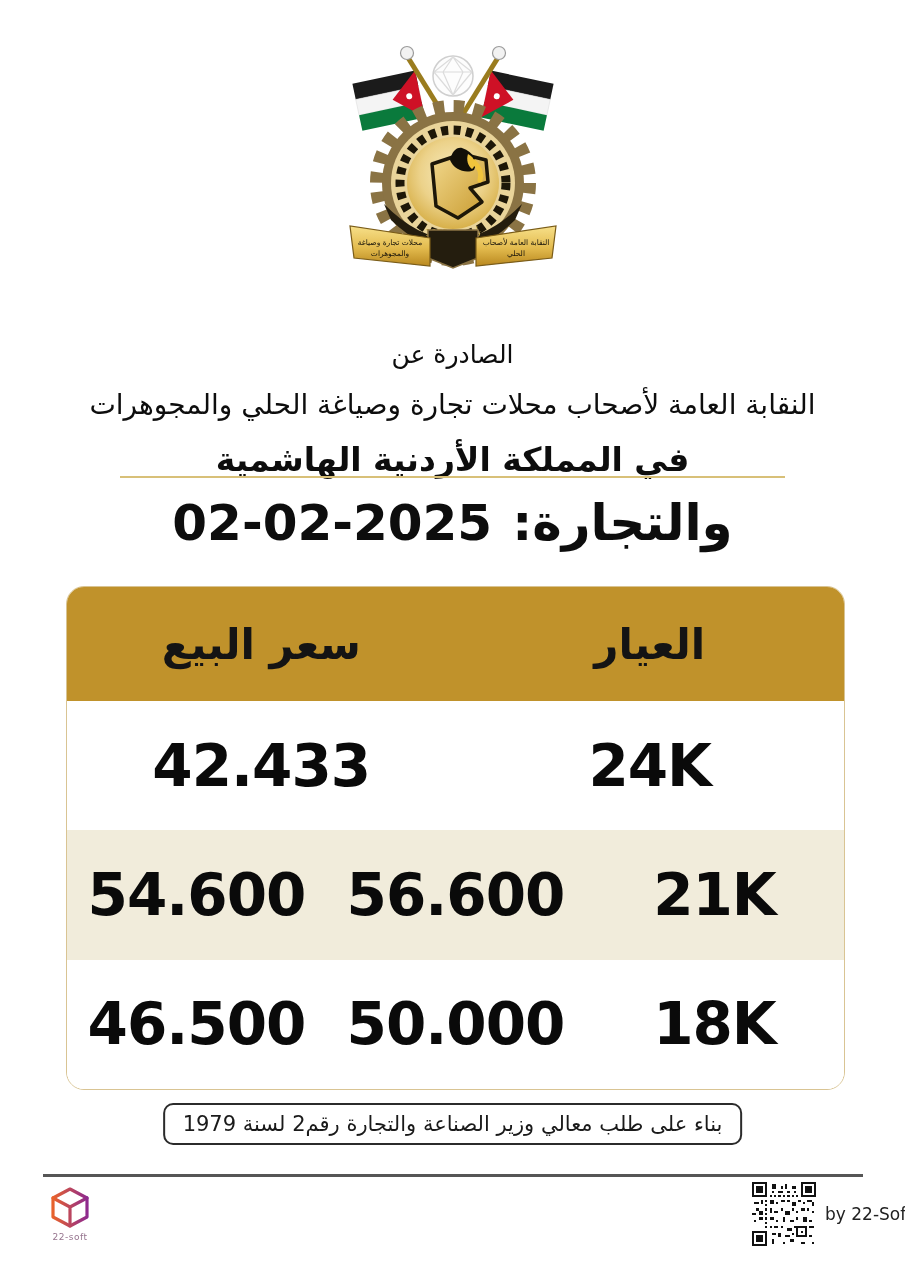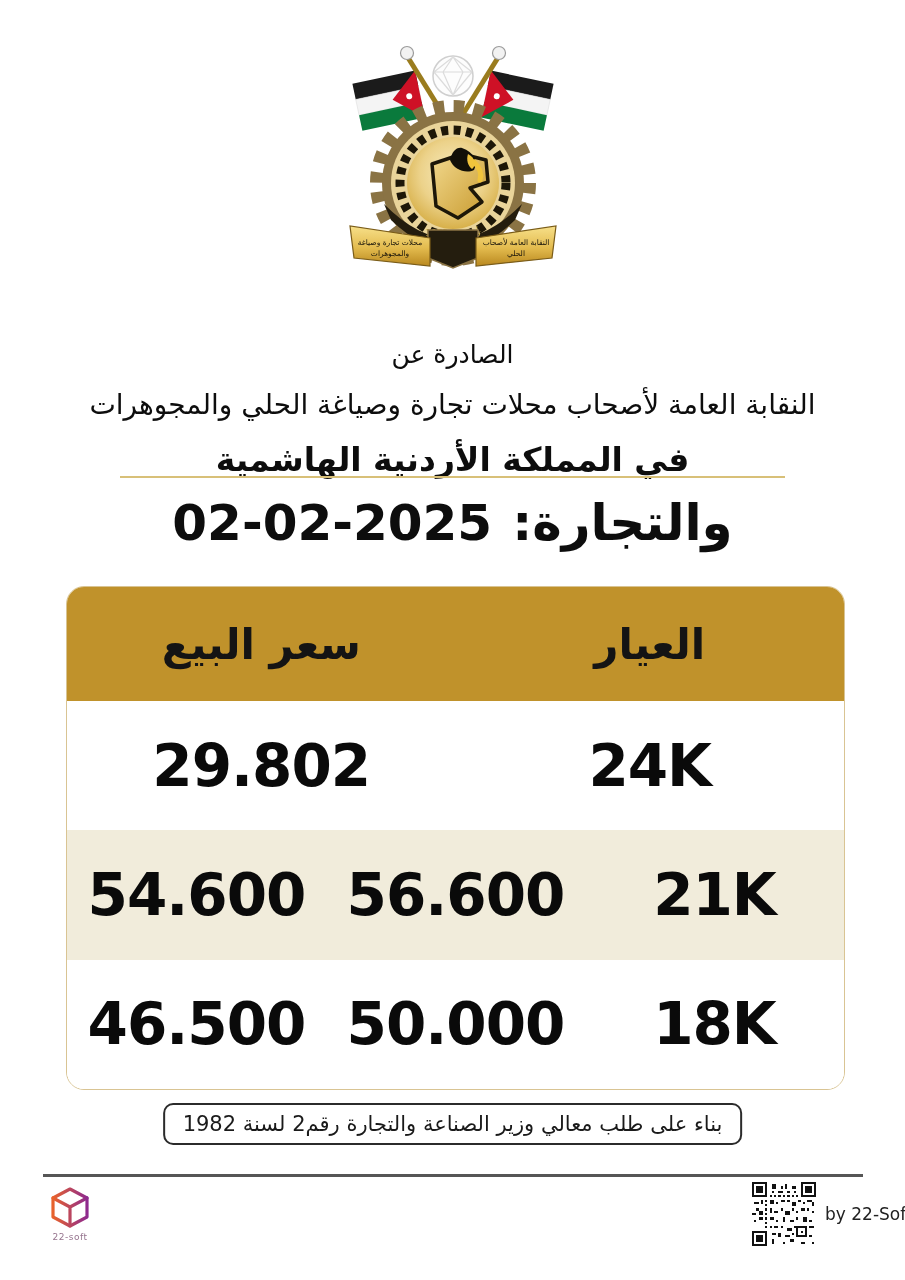--- a/index.html
+++ b/index.html
@@ -181,37 +181,37 @@
   </div>
 
   <div class="price-table">
     <div class="thead">
       <div class="cell">العيار</div>
       <div class="cell">سعر البيع</div>
     </div>
 
     <div class="trow">
       <div class="cell num">24K</div>
-      <div class="cell num">29.802</div>
+      <div class="cell num">42.433</div>
     </div>
 
     <div class="trow alt">
       <div class="cell num">21K</div>
       <div class="cell num">56.600</div>
       <div class="cell num">54.600</div>
     </div>
 
     <div class="trow">
       <div class="cell num">18K</div>
       <div class="cell num">50.000</div>
       <div class="cell num">46.500</div>
     </div>
   </div>
 
-  <div class="note-box">بناء على طلب معالي وزير الصناعة والتجارة رقم2 لسنة 1982</div>
+  <div class="note-box">بناء على طلب معالي وزير الصناعة والتجارة رقم2 لسنة 1979</div>
 
   <div class="bottom-divider"></div>
 
   <div class="brand-block">
     <svg width="48" height="44" viewBox="0 0 48 44">
       <defs>
         <linearGradient id="cubeGrad" x1="0" y1="0" x2="1" y2="0">
           <stop offset="0%" stop-color="#e8622c"></stop>
           <stop offset="100%" stop-color="#8e2a8e"></stop>
         </linearGradient>

